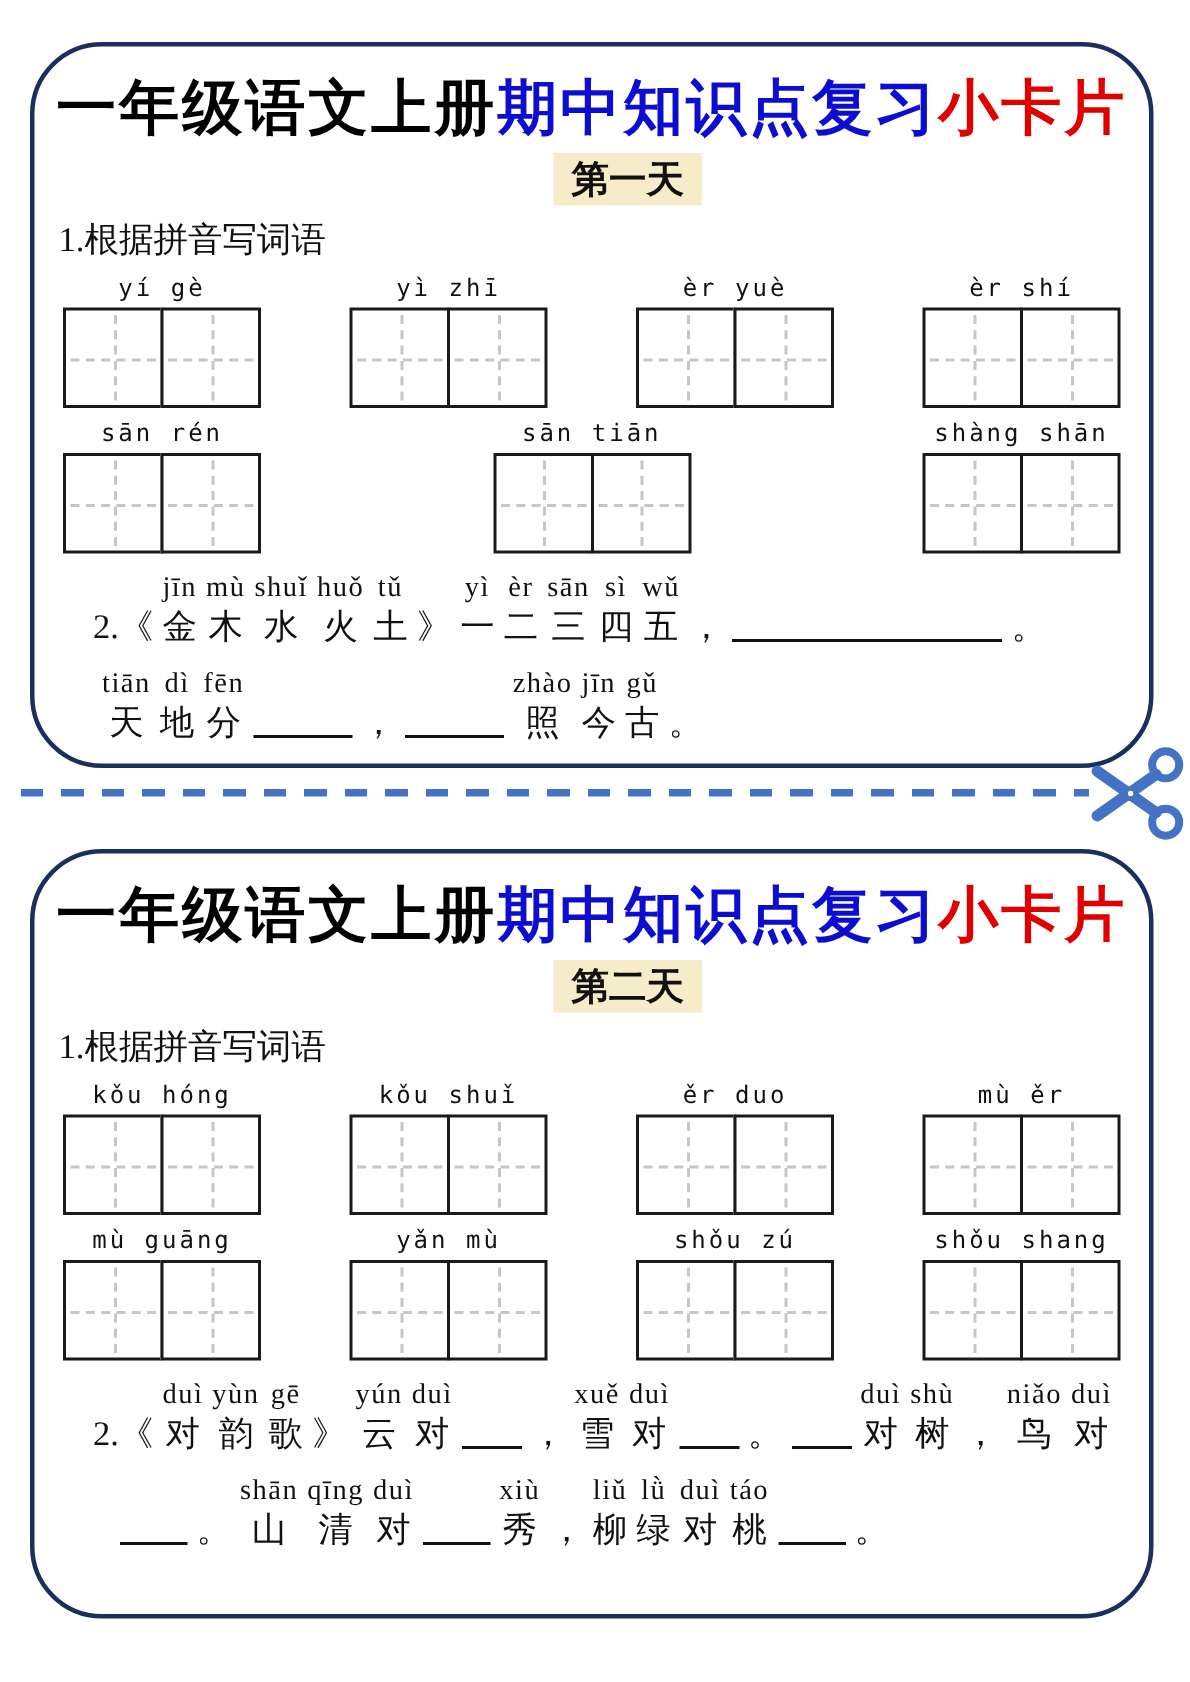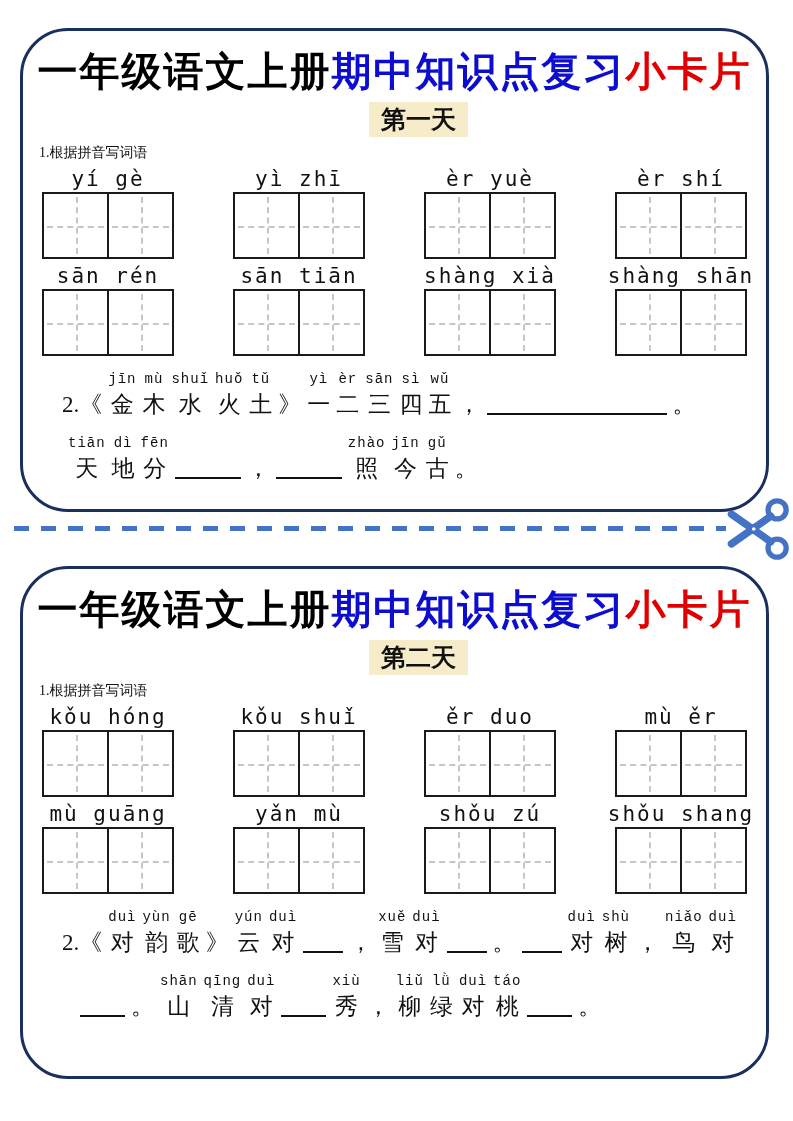--- a/index.html
+++ b/index.html
@@ -31,29 +31,29 @@
   }
   .t-black{color:#000;}
   .t-blue{color:var(--title-blue);}
   .t-red{color:var(--title-red);}
   .day{text-align:center;margin-top:3px;margin-left:48px;}
   .day-badge{
     display:inline-block;font-size:25px;font-weight:bold;
     background:var(--day-highlight);padding:1px 12px;
     font-family:"Liberation Sans","DejaVu Sans",sans-serif;
   }
-  .sec{font-size:14px;margin:7px 0 0 16px;}
+  .sec{font-size:23px;margin:7px 0 0 16px;}
   .grid-row{
     display:flex;justify-content:space-between;
     margin:4px 18px 0 18px;
   }
   .group{width:134px;flex:none;display:flex;flex-direction:column;align-items:center;}
   .py{
     font-family:"DejaVu Sans Mono","Liberation Mono",monospace;
-    font-size:21px;letter-spacing:2px;white-space:nowrap;
+    font-size:16px;letter-spacing:2px;white-space:nowrap;
     height:26px;line-height:26px;text-align:center;
   }
   .boxes{display:flex;}
   .cell{
     width:67px;height:67px;border:2px solid var(--grid-border);
     position:relative;background:#fff;flex:none;
   }
   .cell + .cell{margin-left:-2px;}
   .cell::before{
     content:"";position:absolute;left:50%;top:3px;bottom:3px;
@@ -62,22 +62,22 @@
   .cell::after{
     content:"";position:absolute;top:50%;left:3px;right:3px;
     border-top:2px dashed var(--grid-dash);
   }
   .sent{
     display:flex;align-items:flex-end;margin-top:13px;margin-left:36px;
     white-space:nowrap;
   }
   .segitem{display:flex;flex-direction:column;align-items:center;padding:0 3px;flex:none;}
   .spy{
-    font-family:Liberation Mono, monospace;
-    font-size:14px;letter-spacing:1px;height:20px;line-height:20px;white-space:pre;
+    font-family:Liberation Serif, serif;
+    font-size:19px;letter-spacing:1px;height:20px;line-height:20px;white-space:pre;
   }
   .stx{font-size:23px;line-height:31px;white-space:pre;}
   .blank{
     flex:none;height:0;border-bottom:2px solid var(--ink);
     align-self:flex-end;margin:0 3px 5px 3px;
   }
   .cutline-dashes{
     position:absolute;top:526px;left:14px;width:712px;height:5px;
     background:repeating-linear-gradient(90deg,var(--cut-line) 0 15px,transparent 15px 27px);
   }
@@ -125,27 +125,20 @@
     <div class="grid-row">
         <div class="group">
           <div class="py">sān rén</div>
           <div class="boxes">
             <div class="cell"></div>
             <div class="cell"></div>
           </div>
         </div>
         <div class="group">
           <div class="py">sān tiān</div>
-          <div class="boxes">
-            <div class="cell"></div>
-            <div class="cell"></div>
-          </div>
-        </div>
-        <div class="group">
-          <div class="py">shàng xià</div>
           <div class="boxes">
             <div class="cell"></div>
             <div class="cell"></div>
           </div>
         </div>
         <div class="group">
           <div class="py">shàng shān</div>
           <div class="boxes">
             <div class="cell"></div>
             <div class="cell"></div>

